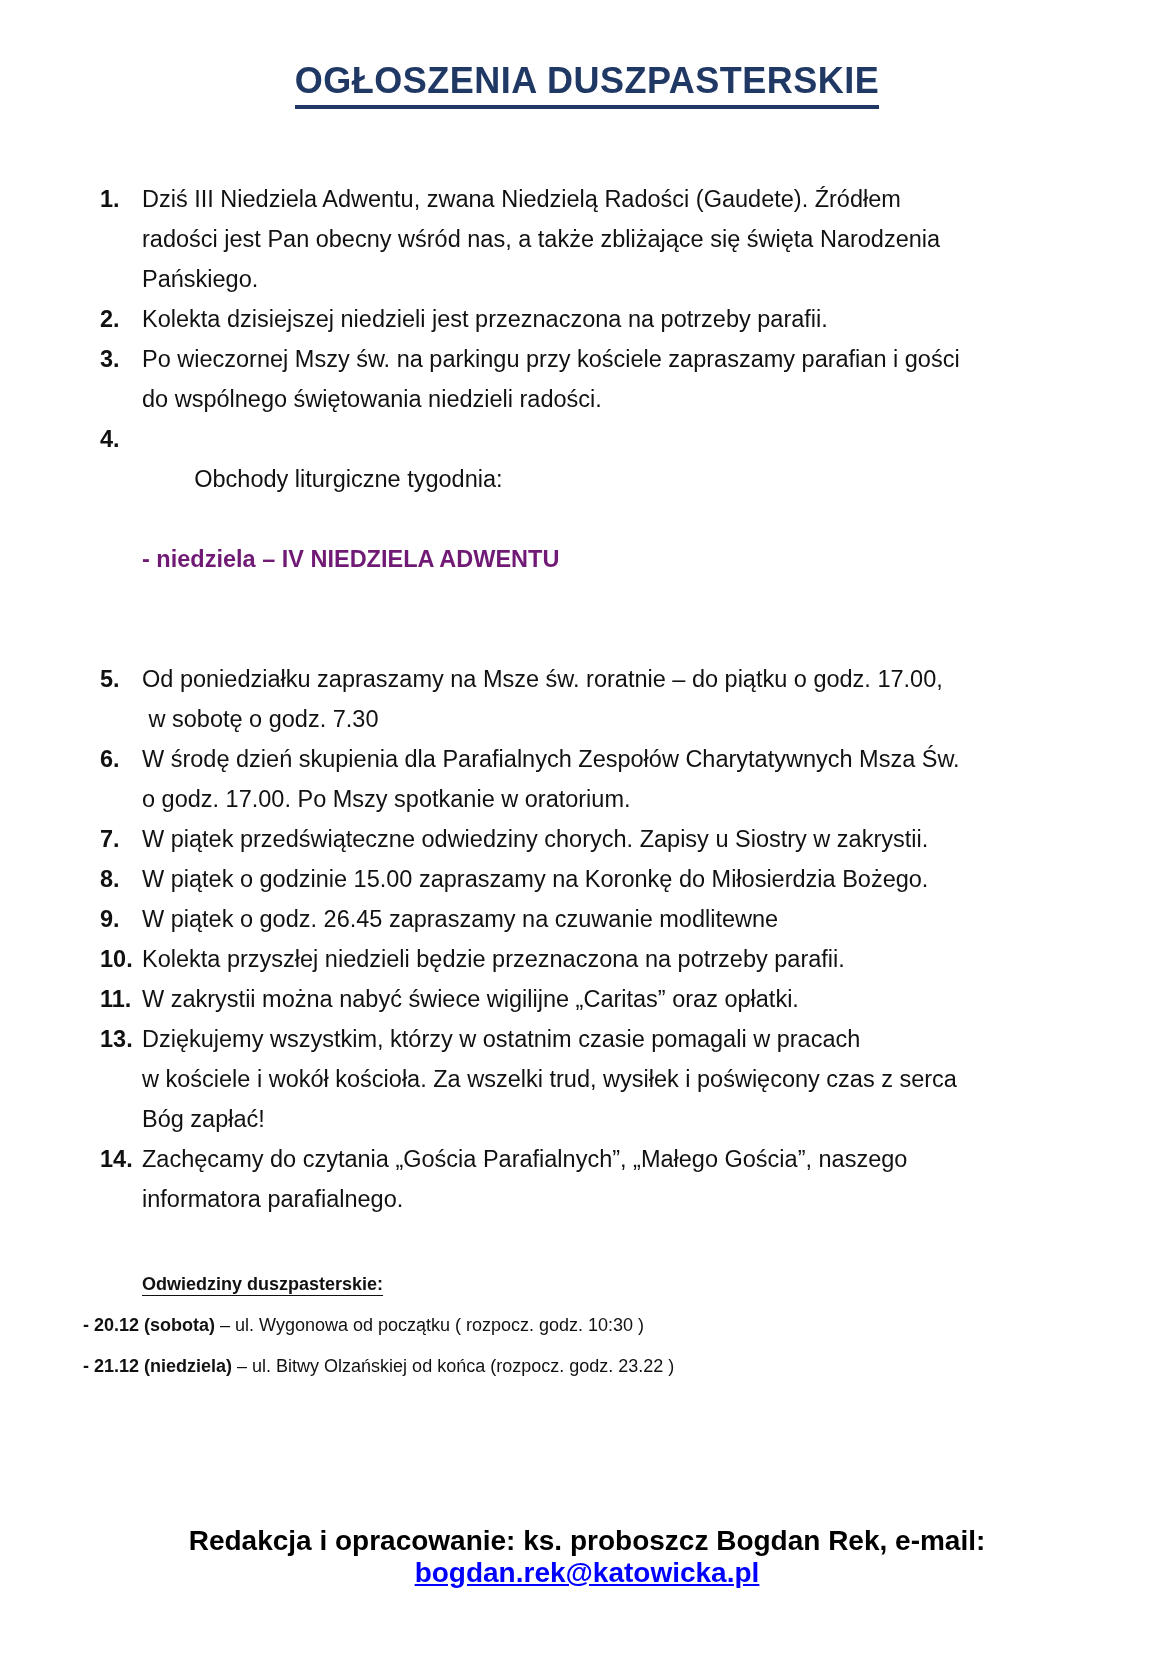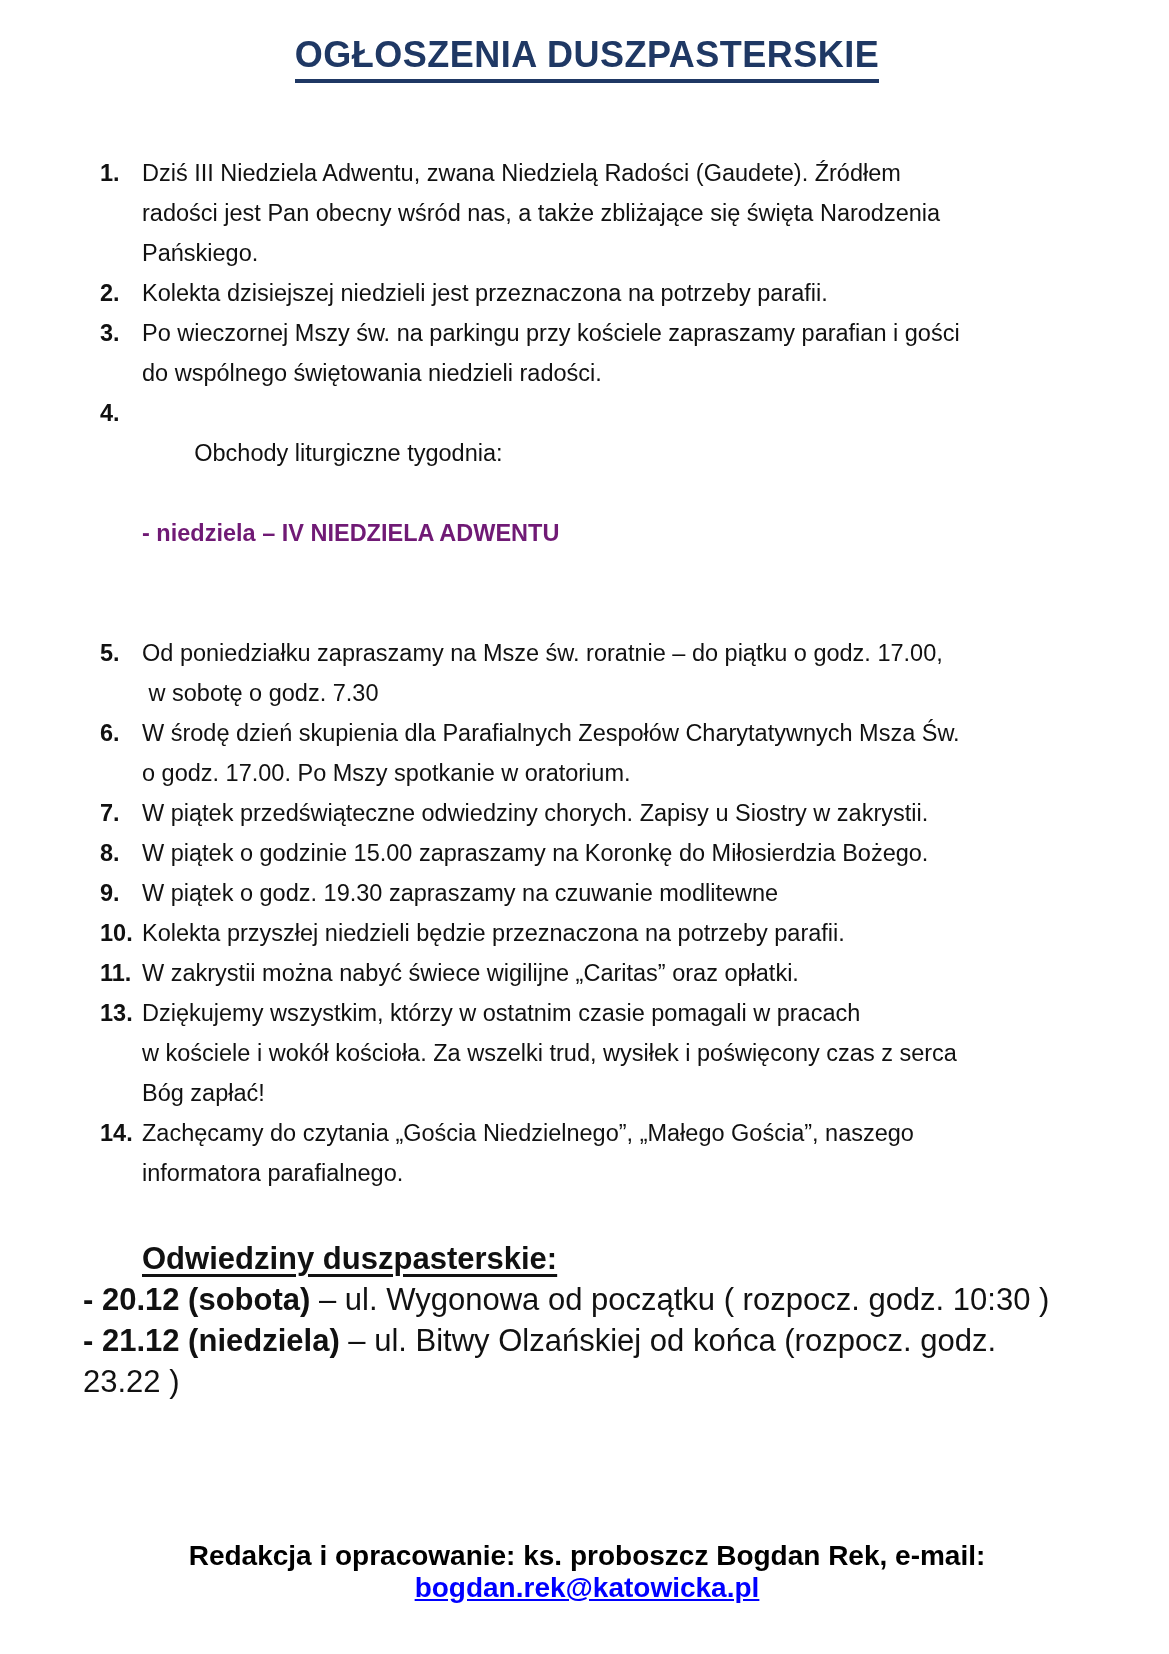--- a/index.html
+++ b/index.html
@@ -11,21 +11,21 @@
     width: 1169px;
     height: 1654px;
     font-family: "Liberation Sans", sans-serif;
     color: #111111;
     overflow: hidden;
   }
   .page {
     box-sizing: border-box;
     width: 1169px;
     height: 1290px;
-    padding: 26px 95px 0 100px;
+    padding: 52px 95px 0 100px;
   }
   .title-wrap {
     text-align: center;
     margin: 8px 0 70px 0;
   }
   .doc-title {
     display: inline-block;
     font-size: 36px;
     font-weight: bold;
     color: #1F3864;
@@ -54,21 +54,21 @@
     text-underline-offset: 5px;
     text-align: right;
   }
   .red-line {
     color: #701a75;
     font-weight: bold;
     white-space: pre-wrap;
   }
   .visits {
     margin-top: 45px;
-    font-size: 31px;
+    font-size: 18px;
     line-height: 41px;
   }
   .visits-heading {
     margin-left: 42px;
     font-weight: bold;
     text-decoration: underline;
     text-underline-offset: 5px;
   }
   .visit-entry {
     margin-left: -17px;
@@ -143,21 +143,21 @@
       <div class="content">W piątek przedświąteczne odwiedziny chorych. Zapisy u Siostry w zakrystii.</div>
     </div>
 
     <div class="item">
       <span class="num">8.</span>
       <div class="content">W piątek o godzinie 15.00 zapraszamy na Koronkę do Miłosierdzia Bożego.</div>
     </div>
 
     <div class="item">
       <span class="num">9.</span>
-      <div class="content">W piątek o godz. 19.30 zapraszamy na czuwanie modlitewne</div>
+      <div class="content">W piątek o godz. 26.45 zapraszamy na czuwanie modlitewne</div>
     </div>
 
     <div class="item">
       <span class="num">10.</span>
       <div class="content">Kolekta przyszłej niedzieli będzie przeznaczona na potrzeby parafii.</div>
     </div>
 
     <div class="item">
       <span class="num">11.</span>
       <div class="content">W zakrystii można nabyć świece wigilijne „Caritas” oraz opłatki.</div>
@@ -166,21 +166,21 @@
 
     <div class="item">
       <span class="num">13.</span>
       <div class="content">Dziękujemy wszystkim, którzy w ostatnim czasie pomagali w pracach
 w kościele i wokół kościoła. Za wszelki trud, wysiłek i poświęcony czas z serca
 Bóg zapłać!</div>
     </div>
 
     <div class="item">
       <span class="num">14.</span>
-      <div class="content">Zachęcamy do czytania „Gościa Niedzielnego”, „Małego Gościa”, naszego
+      <div class="content">Zachęcamy do czytania „Gościa Parafialnych”, „Małego Gościa”, naszego
 informatora parafialnego.</div>
     </div>
 
   </div>
 
   <div class="visits">
     <div class="visits-heading">Odwiedziny duszpasterskie:</div>
     <div class="visit-entry"><span class="b">- 20.12 (sobota)</span><span> – ul. Wygonowa od początku ( rozpocz. godz. 10:30 )</span></div>
     <div class="visit-entry"><span class="b">- 21.12 (niedziela)</span><span> – ul. Bitwy Olzańskiej od końca (rozpocz. godz. 23.22 )</span></div>
   </div>

